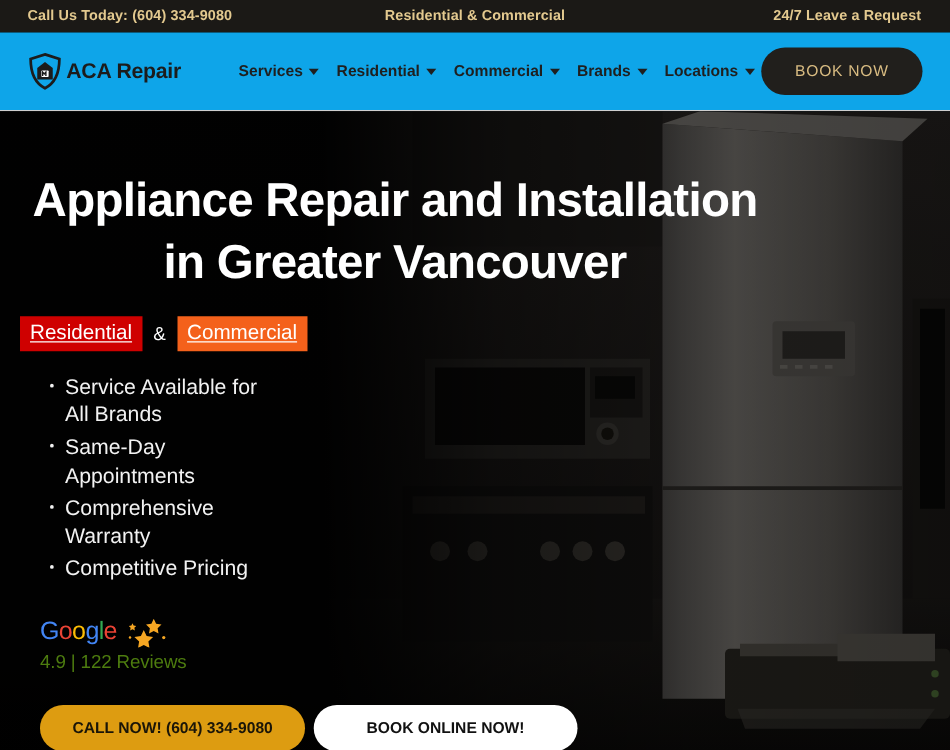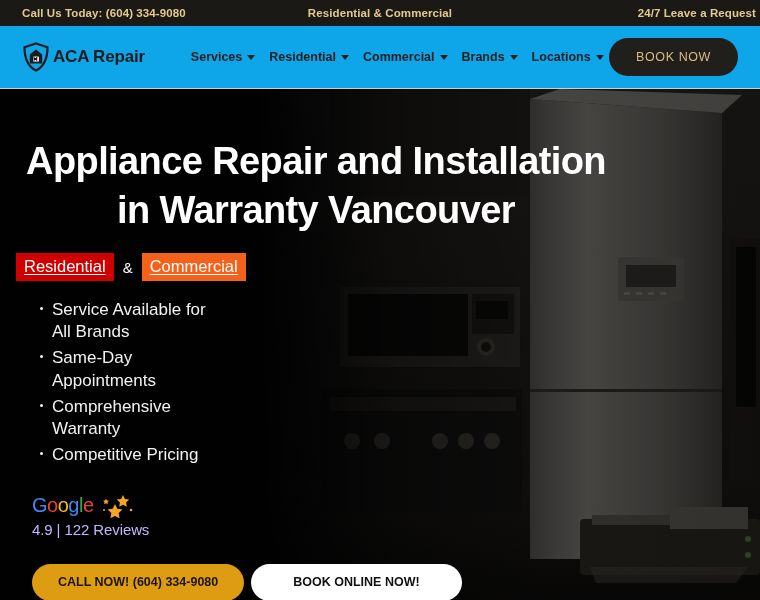--- a/index.html
+++ b/index.html
@@ -20,21 +20,21 @@
   }
   .topbar-item {
     color: #e3c98f;
     font-size: 11.5px;
     font-weight: bold;
     letter-spacing: 0.1px;
     white-space: nowrap;
   }
   .topbar-left   { position: absolute; left: 22px; }
   .topbar-center { position: absolute; left: 50%; transform: translateX(-50%); }
-  .topbar-right  { position: absolute; right: 4px; }
+  .topbar-right  { position: absolute; right: 23px; }
 
   
   .navbar {
     height: 63px;
     background: #0ea5e9;
     display: flex;
     align-items: center;
     border-bottom: 1px solid #cfcfcf;
     position: relative;
   }
@@ -200,21 +200,21 @@
   .homestars-pill::after {
     content: "";
     position: absolute;
     right: 11px; bottom: -4px;
     border-left: 5px solid transparent;
     border-right: 3px solid transparent;
     border-top: 5px solid #1184e0;
   }
   .stars-cluster { width: 34px; height: 24px; display: block; }
   .review-score {
-    color: #c4b5fd;
+    color: #4d7c0f;
     font-size: 15px;
     letter-spacing: -0.1px;
     white-space: nowrap;
   }
 
   
   .cta-row {
     display: flex;
     gap: 7px;
     margin-top: 26px;
@@ -346,21 +346,21 @@
     <circle cx="748" cy="466" r="3" fill="#4c6b36"></circle>
     <path d="M590 478 L748 478 L736 494 L596 494 Z" fill="#3b3934" opacity="0.6"></path>
   </svg>
 
   <div class="hero-overlay"></div>
 
   <div class="hero-content">
 
     <h1 class="hero-title">
       <span>Appliance Repair and Installation</span><br>
-      <span>in Warranty Vancouver</span>
+      <span>in Greater Vancouver</span>
     </h1>
 
     <div class="badge-row">
       <span class="tag tag-residential">Residential</span>
       <span class="amp">&amp;</span>
       <span class="tag tag-commercial">Commercial</span>
     </div>
 
     <ul class="features">
       <li>Service Available for All Brands</li>

